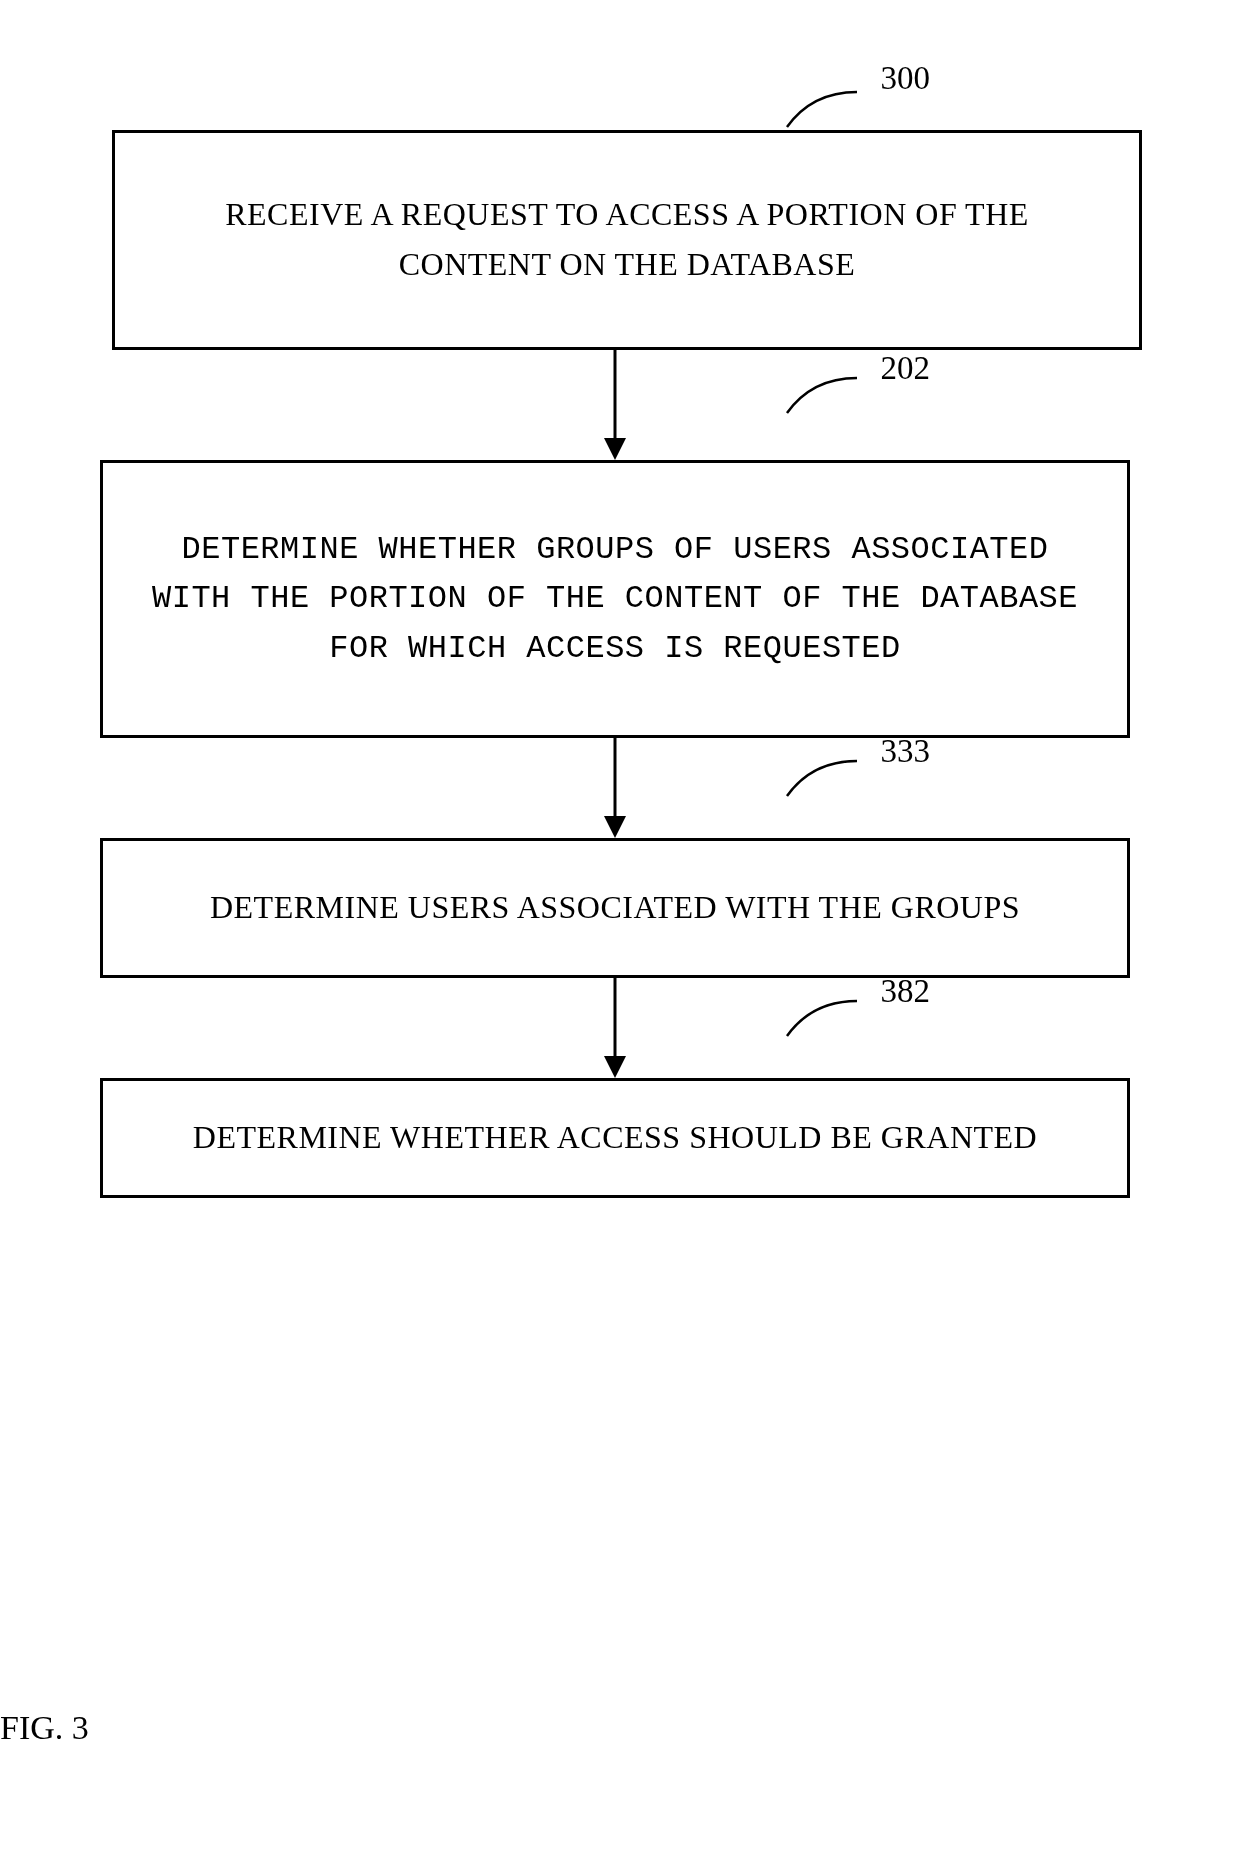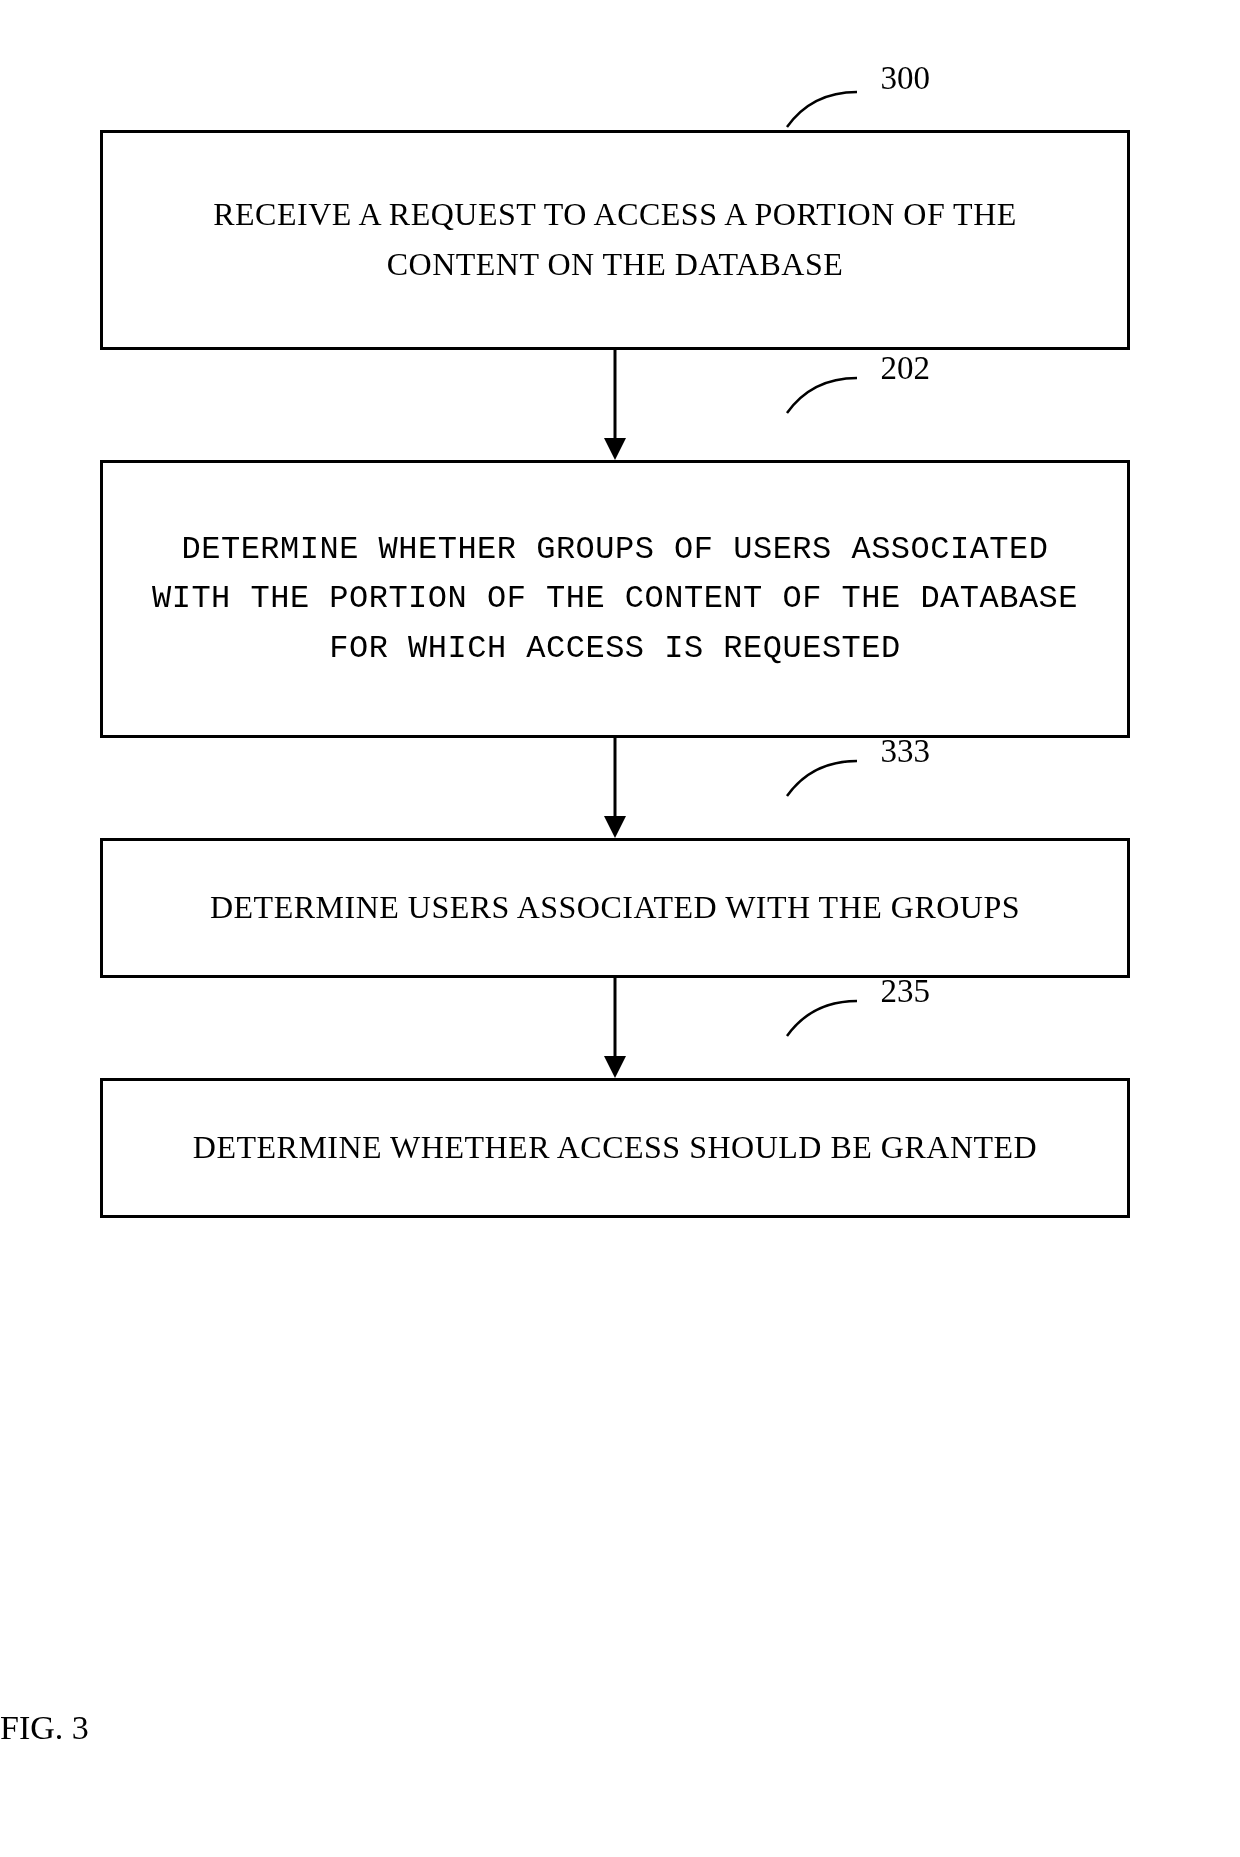--- a/index.html
+++ b/index.html
@@ -40,24 +40,24 @@
       width: 1030px;
       display: flex;
       align-items: center;
       justify-content: center;
       text-align: center;
       font-size: 32px;
       line-height: 1.55;
       letter-spacing: 0.5px;
       padding: 20px 40px;
     }
-    .box-1 { height: 220px; }
+    .box-1 { height: 220px; margin-left: 12px; }
     .box-2 { height: 278px; font-family: Liberation Mono, monospace; }
     .box-3 { height: 140px; text-align: right; }
-    .box-4 { height: 140px; align-items: center; }
+    .box-4 { height: 120px; align-items: center; }
     .arrow {
       display: flex;
       justify-content: center;
       position: relative;
     }
     .arrow svg {
       display: block;
     }
     .figure-caption {
       position: absolute;
@@ -125,21 +125,21 @@
     <svg width="30" height="100" viewBox="0 0 30 100">
       <line x1="15" y1="0" x2="15" y2="82" stroke="#000" stroke-width="3"></line>
       <polygon points="15,100 4,78 26,78" fill="#000"></polygon>
     </svg>
   </div>
 
   <div class="label-arc" style="height:55px; margin-top:-95px;">
     <svg width="80" height="50" viewBox="0 0 80 50" style="top:8px;">
       <path d="M 5 45 Q 30 10 75 10" stroke="#000" stroke-width="2.5" fill="none"></path>
     </svg>
-    <span class="num" style="top:-10px;">235</span>
+    <span class="num" style="top:-10px;">382</span>
   </div>
   <div style="height:40px;"></div>
 
   <div class="box box-4">
     <span>DETERMINE WHETHER ACCESS SHOULD BE GRANTED</span>
   </div>
 
 </div>
 
 <div class="figure-caption">FIG. 3</div>

